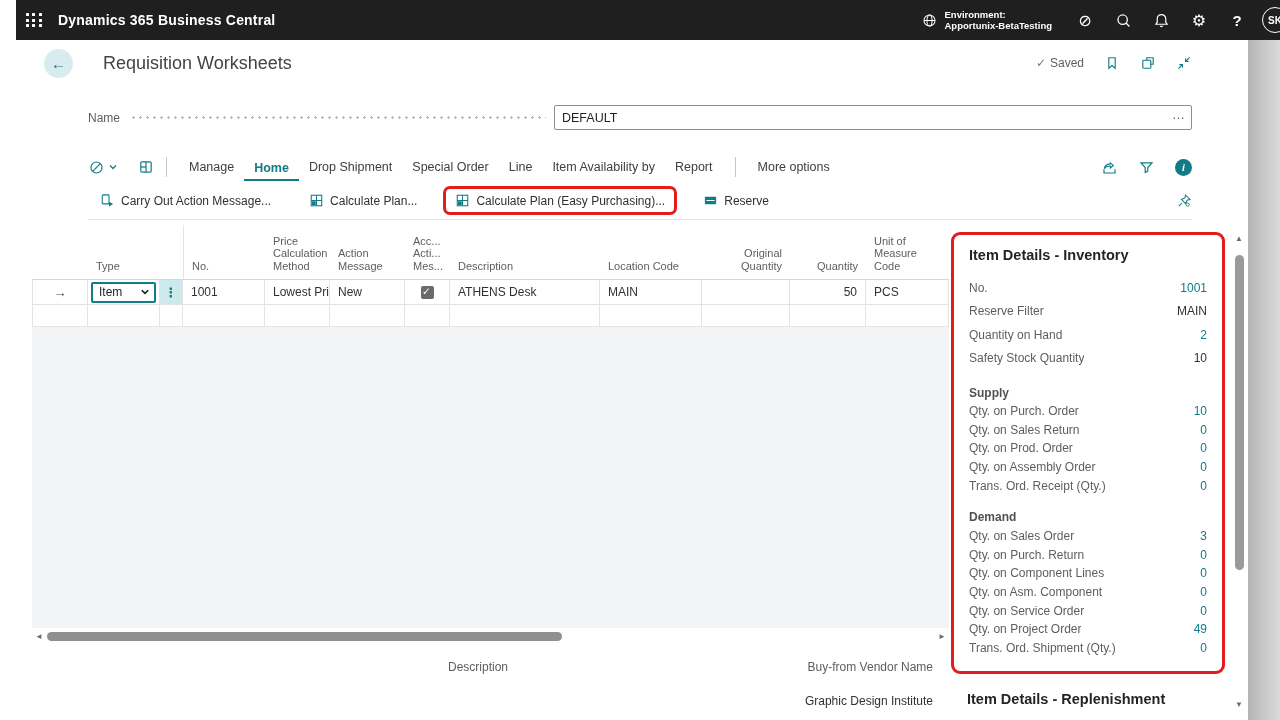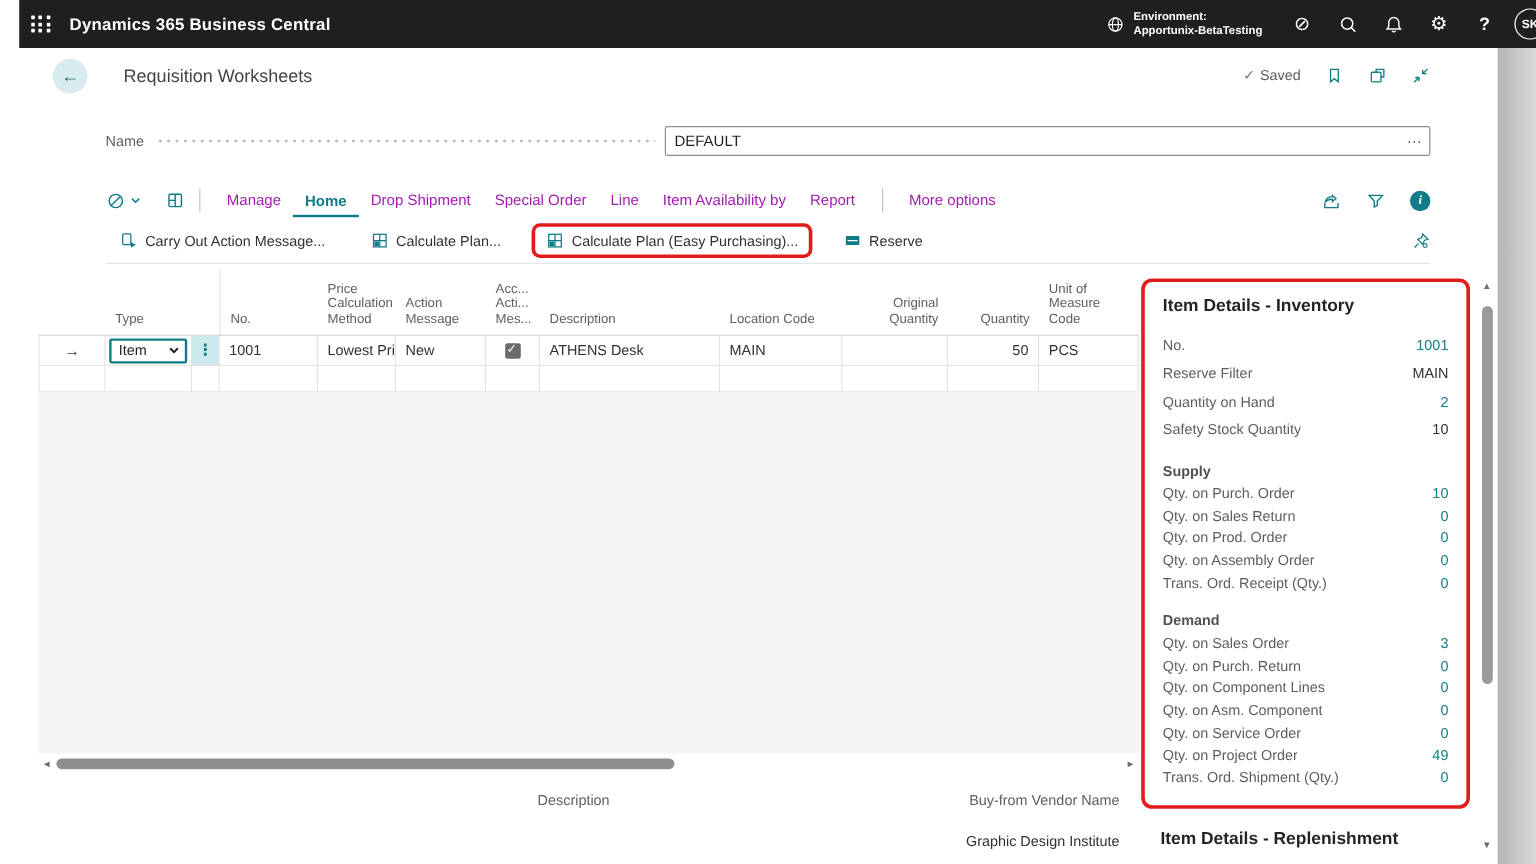--- a/index.html
+++ b/index.html
@@ -25,21 +25,21 @@
 
   
   .right-shade { position:absolute; left:1248px; top:40px; width:32px; height:680px;
                  background:linear-gradient(to right,#b5b5b5,#dadada); }
 
   
   .page-header { position:absolute; left:44px; top:48px; width:1148px; height:30px; display:flex; align-items:center; }
   .back-circle { width:29px; height:29px; border-radius:50%; background:#d8ecef; display:flex;
                  align-items:center; justify-content:center; cursor:pointer; }
   .back-glyph { font-size:15px; color:#2e6b74; }
-  .page-title { margin-left:30px; font-size:15px; color:#444; }
+  .page-title { margin-left:30px; font-size:18px; color:#444; }
   .ph-right { margin-left:auto; display:flex; align-items:center; gap:20px; }
   .saved { display:flex; align-items:center; gap:4px; font-size:12px; color:#605e5c; }
   .saved .chk { color:#767574; font-size:12px; }
   .teal-ic { color:#0f7c87; display:flex; align-items:center; cursor:pointer; }
 
   
   .name-row { position:absolute; left:88px; top:104px; width:1104px; height:27px; display:flex; align-items:center; }
   .name-label { font-size:12px; color:#605e5c; flex:none; }
   .dots-leader { flex:1; height:3px; margin:0 8px 0 10px; align-self:center;
                  background-image:radial-gradient(circle, #b8b6b4 1px, transparent 1.3px);
@@ -49,21 +49,21 @@
                 padding:0 22px 0 7px; color:#1f1f1f; font-family:inherit; }
   .input-ellipsis { position:absolute; right:7px; top:2px; color:#605e5c; font-size:13px; cursor:pointer; }
 
   
   .cmdbar { position:absolute; left:88px; top:150px; width:1104px; }
   .menurow { display:flex; align-items:center; height:34px; }
   .mr-icon { display:flex; align-items:center; color:#0f7c87; cursor:pointer; }
   .mr-chev { margin-left:3px; }
   .board { margin-left:20px; }
   .vdiv { width:1px; height:20px; background:#c8c6c4; margin:0 12px; }
-  .menu-item { font-size:12.5px; color:#a21caf; padding:8px 10px; cursor:pointer; white-space:nowrap; }
+  .menu-item { font-size:12.5px; color:#404040; padding:8px 10px; cursor:pointer; white-space:nowrap; }
   .menu-item.active { color:#0f7c87; font-weight:600; border-bottom:2.5px solid #0f7c87; padding-bottom:4px; }
   .mr-right { margin-left:auto; display:flex; align-items:center; gap:20px; }
   .info-badge { width:17px; height:17px; background:#0f7c87; color:#fff; border-radius:50%;
                 display:flex; align-items:center; justify-content:center; font-size:10.5px;
                 font-weight:700; font-family:"Liberation Serif",serif; font-style:italic; cursor:pointer; }
 
   .actionrow { display:flex; align-items:center; height:36px; border-bottom:1px solid #e6e6e6; padding-bottom:2px; }
   .action { display:flex; align-items:center; gap:6px; font-size:12px; color:#323130;
             padding:4px 9px; border:3px solid transparent; margin-right:14px; cursor:pointer; white-space:nowrap; }
   .action.red-box { border:3px solid #e31b1b; border-radius:7px; }

